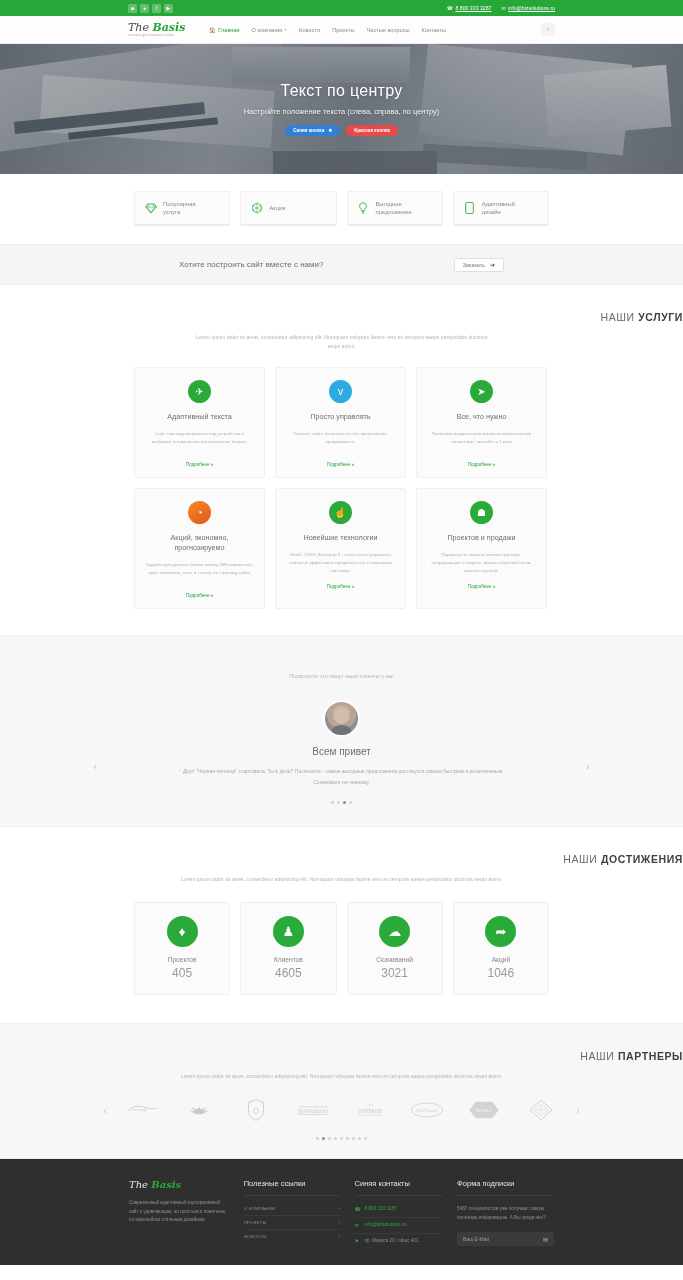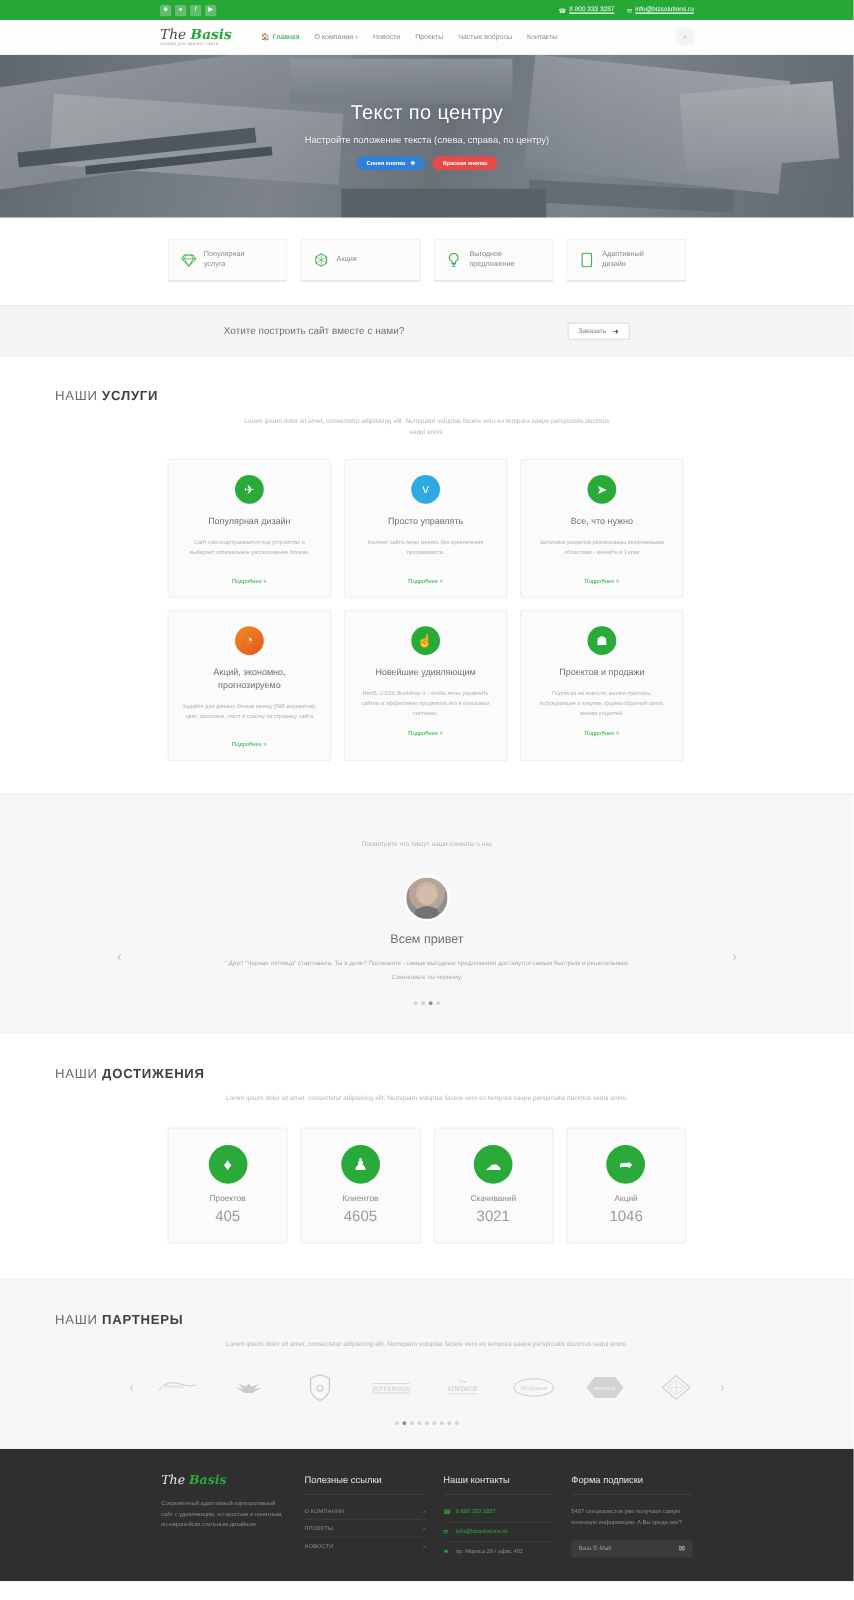--- a/index.html
+++ b/index.html
@@ -131,21 +131,21 @@
   .cta-text { font-size: 8px; color: #6e6e6e; }
   .cta-btn {
     background: #fff; border: 1px solid #e0e0e0; border-radius: 2px;
     height: 14px; display: flex; align-items: center; gap: 5px;
     padding: 0 8px; font-size: 5.4px; color: #7a7a7a;
   }
   .cta-btn .arr { color: #4d4d4d; font-size: 6px; }
 
   
   .section { padding: 26px 0 0; }
-  .sec-title { text-align: left; font-size: 10.5px; color: #6a6a6a; font-weight: normal; letter-spacing: .6px; padding-left: 44px; }
+  .sec-title { text-align: right; font-size: 10.5px; color: #6a6a6a; font-weight: normal; letter-spacing: .6px; padding-left: 44px; }
   .sec-title b { color: #3f3f3f; font-weight: bold; }
   .sec-sub {
     width: 300px; margin: 10px auto 0;
     text-align: center; font-size: 5.2px; color: #b4b4b4; line-height: 1.75;
   }
   .sec-sub.wide { width: 410px; }
 
   
   .cards { width: 415px; margin: 16px auto 0; display: flex; flex-wrap: wrap; gap: 10px; }
   .card {
@@ -392,21 +392,21 @@
     </div>
   </div>
 
   <div class="section">
     <h2 class="sec-title"><span>НАШИ </span><b>УСЛУГИ</b></h2>
     <div class="sec-sub">Lorem ipsum dolor sit amet, consectetur adipisicing elit. Numquam voluptas facere vero ex tempora saepe perspiciatis ducimus sequi animi.</div>
 
     <div class="cards">
       <div class="card">
         <div class="card-ico ic-green">✈</div>
-        <div class="card-title">Популярная дизайн</div>
+        <div class="card-title">Адаптивный текста</div>
         <div class="card-text">Сайт сам подстраивается под устройство и выбирает оптимальное расположение блоков.</div>
         <div class="card-more">Подробнее »</div>
       </div>
       <div class="card">
         <div class="card-ico ic-twitter">ᴠ</div>
         <div class="card-title">Просто управлять</div>
         <div class="card-text">Контент сайта легко менять без привлечения программиста.</div>
         <div class="card-more">Подробнее »</div>
       </div>
       <div class="card">
@@ -416,21 +416,21 @@
         <div class="card-more">Подробнее »</div>
       </div>
       <div class="card">
         <div class="card-ico ic-orange">◔</div>
         <div class="card-title">Акций, экономно, прогнозируемо</div>
         <div class="card-text">Задайте для данных блоков иконку (585 вариантов), цвет, заголовок, текст и ссылку на страницу сайта</div>
         <div class="card-more">Подробнее »</div>
       </div>
       <div class="card">
         <div class="card-ico ic-green">☝</div>
-        <div class="card-title">Новейшие удивляющим</div>
+        <div class="card-title">Новейшие технологии</div>
         <div class="card-text">Html5, CSS3, Bootstrap 3 - чтобы легко управлять сайтом и эффективно продвигать его в поисковых системах.</div>
         <div class="card-more">Подробнее »</div>
       </div>
       <div class="card">
         <div class="card-ico ic-green">☗</div>
         <div class="card-title">Проектов и продажи</div>
         <div class="card-text">Подписка на новости, кнопки-триггеры, побуждающие к покупке, форма обратной связи, иконки соцсетей.</div>
         <div class="card-more">Подробнее »</div>
       </div>
     </div>
@@ -573,21 +573,21 @@
           </div>
           <div class="f-link-row">
             <span class="f-link">Новости</span>
             <span class="f-link-arrow">»</span>
           </div>
 
         </div>
       </div>
 
       <div class="f-col c3">
-        <div class="f-title">Наши контакты</div>
+        <div class="f-title">Синяя контакты</div>
         <div class="f-links">
           <div class="f-contact">
             <span class="f-c-ico">☎</span>
             <span class="f-c-text">8 800 333 3287</span>
           </div>
           <div class="f-contact">
             <span class="f-c-ico">✉</span>
             <span class="f-c-text">info@bizsolutions.ru</span>
           </div>
           <div class="f-contact">

